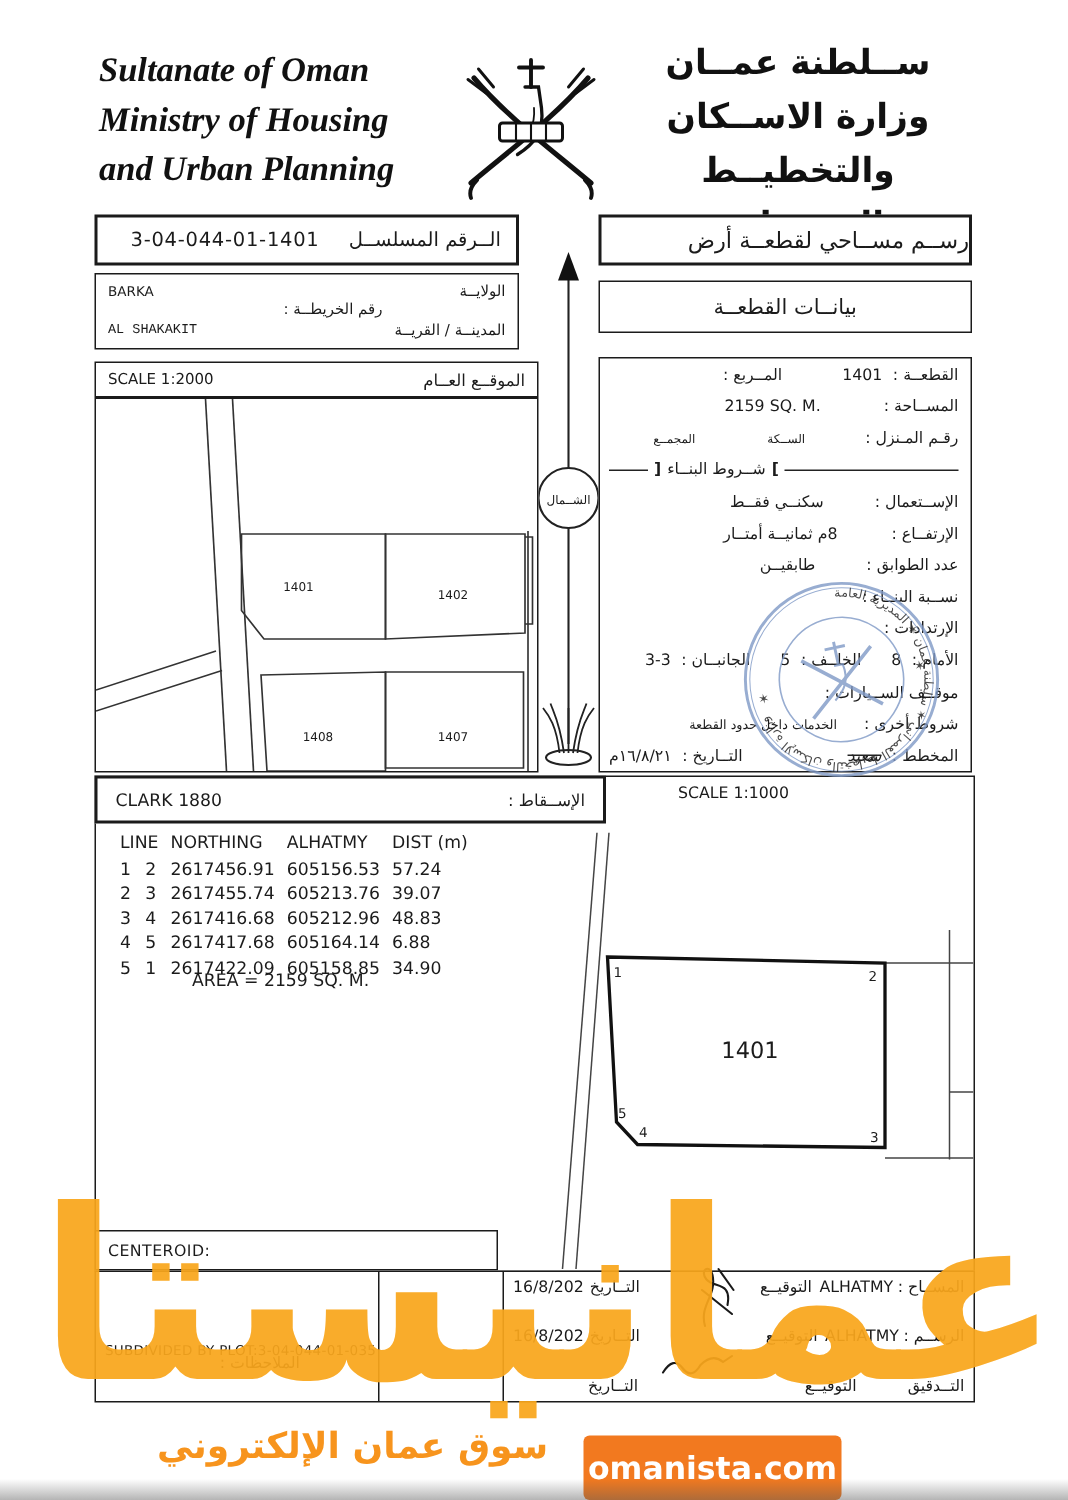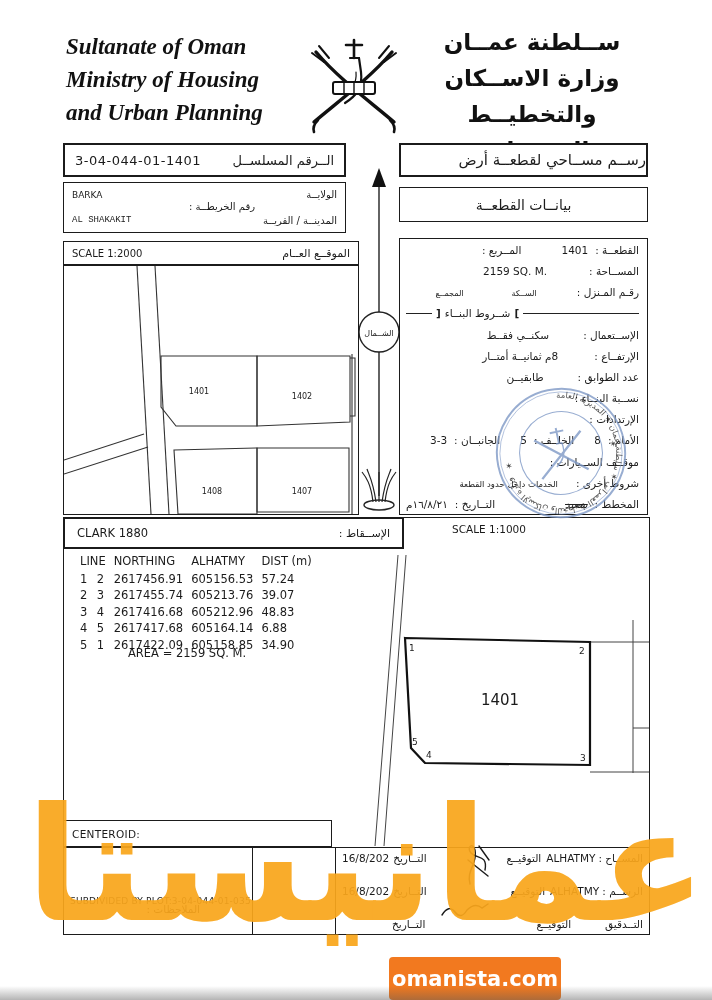--- a/index.html
+++ b/index.html
@@ -10,21 +10,21 @@
 
   
   .en-title{left:66px;top:30px;width:240px;font-family:"Liberation Serif",serif;
             font-style:italic;font-weight:bold;font-size:23px;line-height:33px;color:#111;}
   .ar-title{left:413px;top:24px;width:238px;direction:rtl;text-align:center;
             font-weight:bold;font-size:23px;line-height:36px;color:#111;}
 
   
   .serial-box{left:63px;top:143px;width:283px;height:34px;border-width:2px;
               display:flex;align-items:center;justify-content:space-between;padding:0 10px;}
-  .serial-box .val{font-size:13px;letter-spacing:.5px;}
+  .serial-box .val{font-size:13px;letter-spacing:.5px;margin-left:12px;}
   .serial-box .lab{font-size:13px;direction:rtl;}
   .title-box{left:399px;top:143px;width:249px;height:34px;border-width:2px;
              display:flex;align-items:center;justify-content:flex-start;
              direction:rtl;font-size:15px;}
 
   
   .info-box{left:63px;top:182px;width:283px;height:51px;}
   .info-box span{position:absolute;white-space:nowrap;}
   .plotdata-box{left:399px;top:187px;width:249px;height:35px;display:flex;align-items:center;
                 justify-content:center;direction:rtl;font-size:14px;}
@@ -386,18 +386,19 @@
   </div>
 
   <svg class="abs" style="left:462px;top:840px;z-index:3;" width="34" height="48" viewBox="0 0 34 48">
     <path d="M8,44 C4,30 16,24 13,10 C11,2 4,7 9,13 C14,19 26,14 23,30 M17,6 l10,14 M6,20 l20,16" fill="none" stroke="#1a1a1a" stroke-width="1.4" stroke-linecap="round"></path>
   </svg>
   <svg class="abs" style="left:440px;top:902px;z-index:3;" width="50" height="18" viewBox="0 0 50 18">
     <path d="M2,13 q7,-11 13,-3 t12,-2 q8,-8 15,-2 l6,-4" fill="none" stroke="#1a1a1a" stroke-width="1.4" stroke-linecap="round"></path>
   </svg>
 
   <div class="abs watermark" style="color: rgb(249, 166, 28);">عمانيستا</div>
+  <div class="abs tagline" style="color: rgb(247, 148, 29);">سوق عمان الإلكتروني</div>
   <div class="abs badge" style="background: rgb(242, 121, 31);">
     <span>omanista.com</span>
   </div>
   <div class="abs scan-shadow"></div>
 
 </div>
 
 </body></html>

